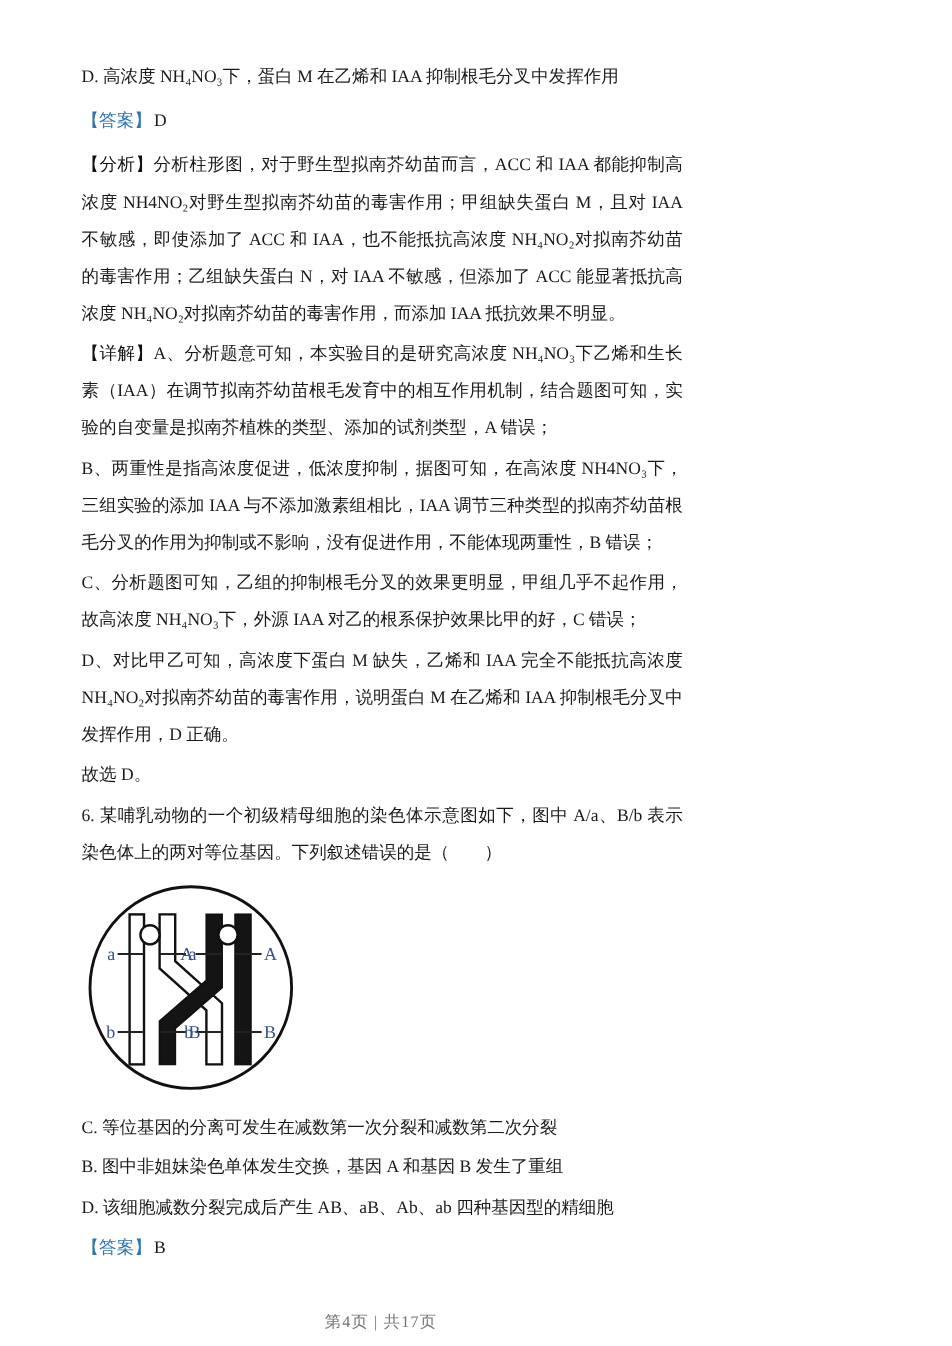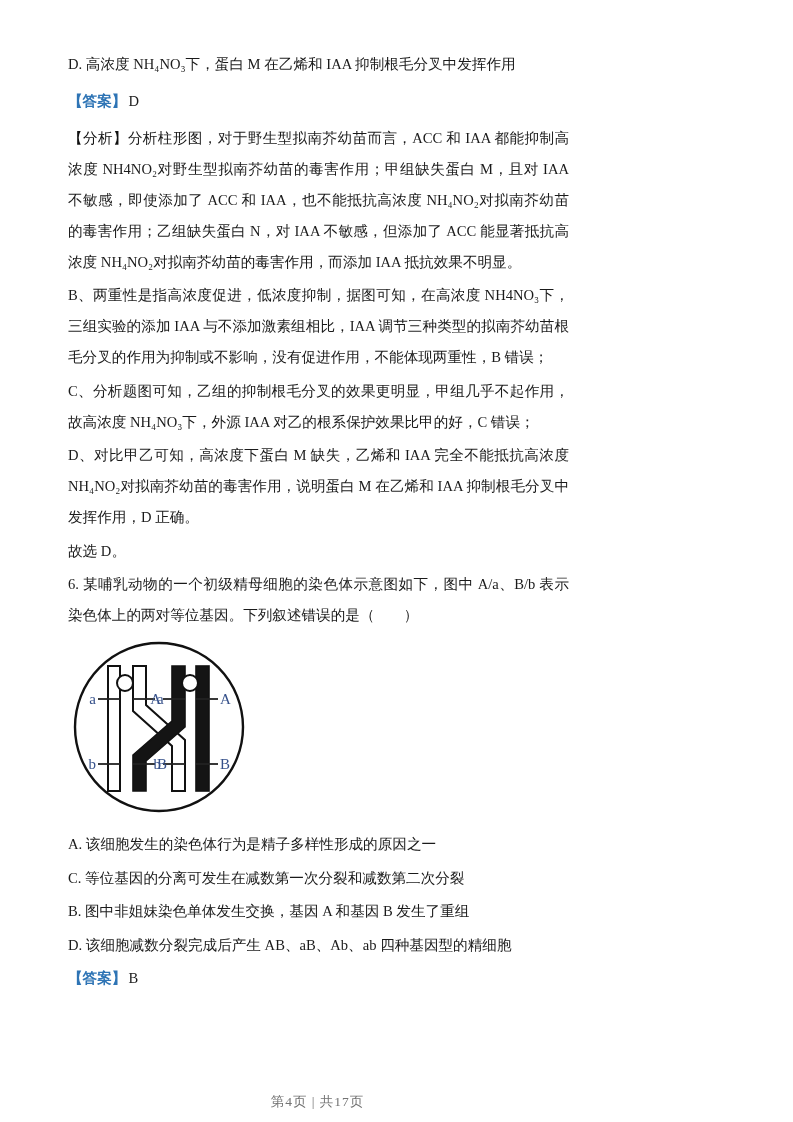--- a/index.html
+++ b/index.html
@@ -12,21 +12,21 @@
     overflow:hidden;
   }
   .content{
     padding:46px 66px 0 68px;
     font-size:14.6px;
     line-height:31px;
     text-align:justify;
   }
   .ln{margin:2.5px 0;}
   .ln.sp{margin:6px 0;}
-  .lbl-blue{color:#2e74b5;font-weight:bold;margin-top:36px;}
+  .lbl-blue{color:#2e74b5;font-weight:normal;margin-top:36px;}
   .lbl-bold{font-weight:normal;color:#111;}
   .ans-val{padding-left:2px;}
   .figwrap{margin:10px 0 10px 4px;width:180px;}
   .figwrap svg{display:block;}
   .footer{
     position:absolute;
     left:0;bottom:11px;width:100%;
     text-align:center;
     font-size:13.5px;
     color:#737373;
@@ -43,20 +43,23 @@
 
     <p class="ln sp">
       <span class="lbl-blue">【答案】</span><span class="ans-val">D</span>
     </p>
 
 
     <p class="ln">
       <span class="lbl-bold">【分析】</span><span>分析柱形图，对于野生型拟南芥幼苗而言，ACC 和 IAA 都能抑制高浓度 NH4NO₂对野生型拟南芥幼苗的毒害作用；甲组缺失蛋白 M，且对 IAA 不敏感，即使添加了 ACC 和 IAA，也不能抵抗高浓度 NH₄NO₂对拟南芥幼苗的毒害作用；乙组缺失蛋白 N，对 IAA 不敏感，但添加了 ACC 能显著抵抗高浓度 NH₄NO₂对拟南芥幼苗的毒害作用，而添加 IAA 抵抗效果不明显。</span>
     </p>
 
+    <p class="ln">
+      <span class="lbl-bold">【详解】</span><span>A、分析题意可知，本实验目的是研究高浓度 NH₄NO₃下乙烯和生长素（IAA）在调节拟南芥幼苗根毛发育中的相互作用机制，结合题图可知，实验的自变量是拟南芥植株的类型、添加的试剂类型，A 错误；</span>
+    </p>
 
     <p class="ln">B、两重性是指高浓度促进，低浓度抑制，据图可知，在高浓度 NH4NO₃下，三组实验的添加 IAA 与不添加激素组相比，IAA 调节三种类型的拟南芥幼苗根毛分叉的作用为抑制或不影响，没有促进作用，不能体现两重性，B 错误；</p>
 
     <p class="ln">C、分析题图可知，乙组的抑制根毛分叉的效果更明显，甲组几乎不起作用，故高浓度 NH₄NO₃下，外源 IAA 对乙的根系保护效果比甲的好，C 错误；</p>
 
     <p class="ln">D、对比甲乙可知，高浓度下蛋白 M 缺失，乙烯和 IAA 完全不能抵抗高浓度 NH₄NO₂对拟南芥幼苗的毒害作用，说明蛋白 M 在乙烯和 IAA 抑制根毛分叉中发挥作用，D 正确。</p>
 
     <p class="ln">故选 D。</p>
 
     <p class="ln">6. 某哺乳动物的一个初级精母细胞的染色体示意图如下，图中 A/a、B/b 表示染色体上的两对等位基因。下列叙述错误的是（　　）</p>
@@ -93,21 +96,20 @@
           <text x="89" y="63" text-anchor="end">A</text>
           <text x="148" y="63" text-anchor="start">A</text>
           <text x="24" y="128" text-anchor="end">b</text>
           <text x="85" y="128" text-anchor="start">B</text>
           <text x="89" y="128" text-anchor="end">b</text>
           <text x="148" y="128" text-anchor="start">B</text>
         </g>
       </svg>
     </div>
 
-    <p class="ln">A. 该细胞发生的染色体行为是精子多样性形成的原因之一</p>
     <p class="ln">C. 等位基因的分离可发生在减数第一次分裂和减数第二次分裂</p>
     <p class="ln">B. 图中非姐妹染色单体发生交换，基因 A 和基因 B 发生了重组</p>
     <p class="ln">D. 该细胞减数分裂完成后产生 AB、aB、Ab、ab 四种基因型的精细胞</p>
 
     <p class="ln">
       <span class="lbl-blue">【答案】</span><span class="ans-val">B</span>
     </p>
 
   </div>
 

